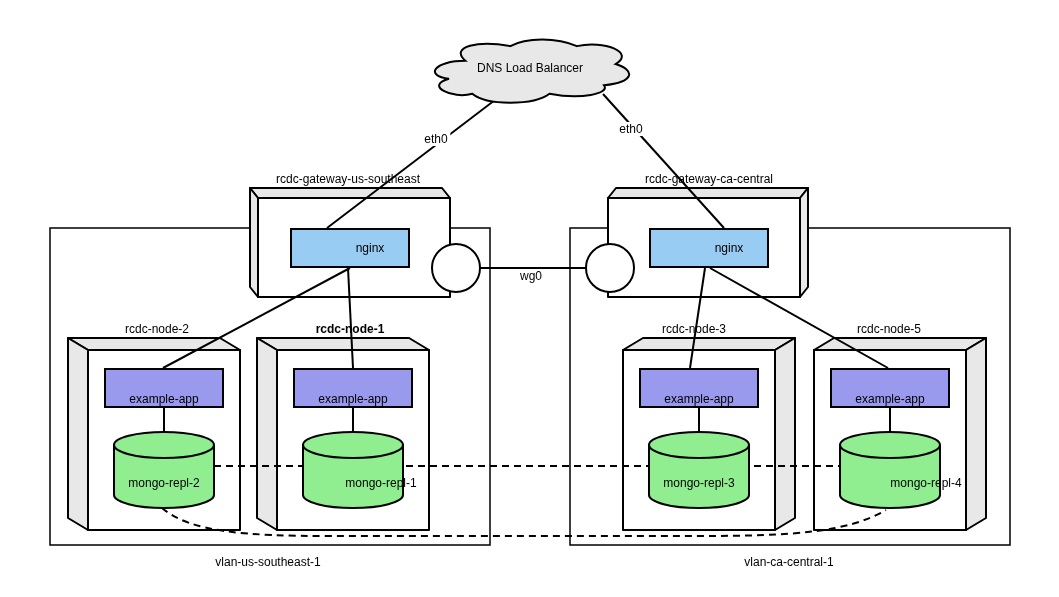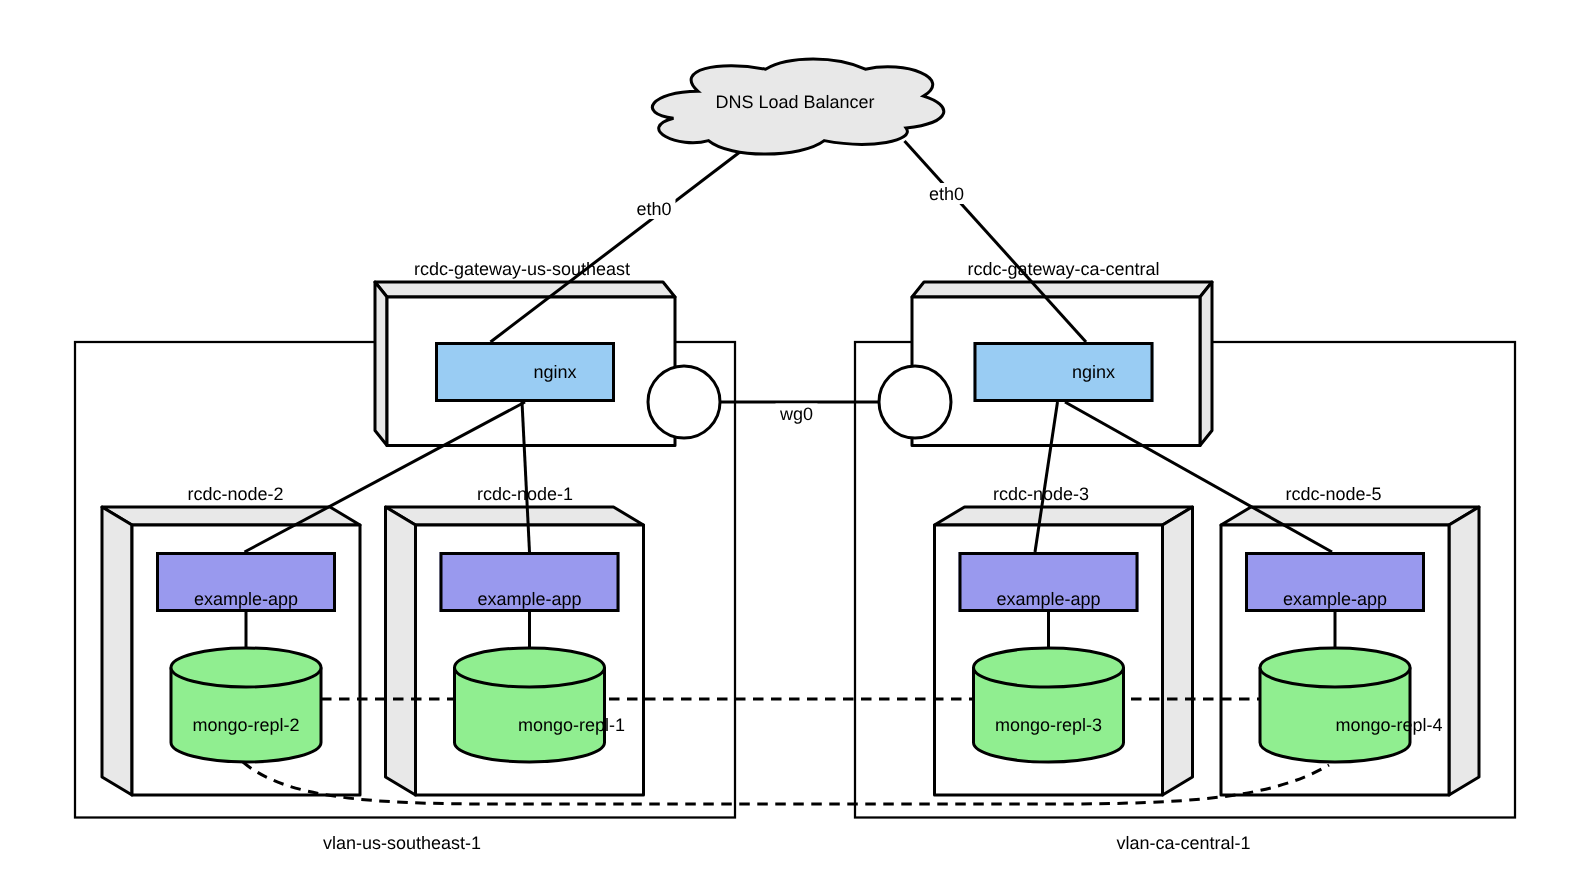--- a/index.html
+++ b/index.html
@@ -129,21 +129,21 @@
 
   <div class="lbl" style="left:530px;top:61px;">DNS Load Balancer</div>
   <div class="lbl bg" style="left:436px;top:132px;">eth0</div>
   <div class="lbl bg" style="left:631px;top:122px;">eth0</div>
   <div class="lbl bg" style="left:531px;top:269px;">wg0</div>
 
   <div class="lbl" style="left:348px;top:172px;">rcdc-gateway-us-southeast</div>
   <div class="lbl" style="left:709px;top:172px;">rcdc-gateway-ca-central</div>
 
   <div class="lbl" style="left:157px;top:322px;">rcdc-node-2</div>
-  <div class="lbl" style="left:350px;top:322px;">rcdc-node-1</div>
+  <div class="lbl" style="left:350px;top:322px;font-weight:bold;">rcdc-node-1</div>
   <div class="lbl" style="left:694px;top:322px;">rcdc-node-3</div>
   <div class="lbl" style="left:889px;top:322px;">rcdc-node-5</div>
 
   <div class="lbl" style="left:164px;top:476px;">mongo-repl-2</div>
   <div class="lbl" style="left:353px;top:476px;margin-left:28px;">mongo-repl-1</div>
   <div class="lbl" style="left:699px;top:476px;">mongo-repl-3</div>
   <div class="lbl" style="left:890px;top:476px;margin-left:36px;">mongo-repl-4</div>
 
   <div class="lbl" style="left:268px;top:555px;">vlan-us-southeast-1</div>
   <div class="lbl" style="left:789px;top:555px;">vlan-ca-central-1</div>

